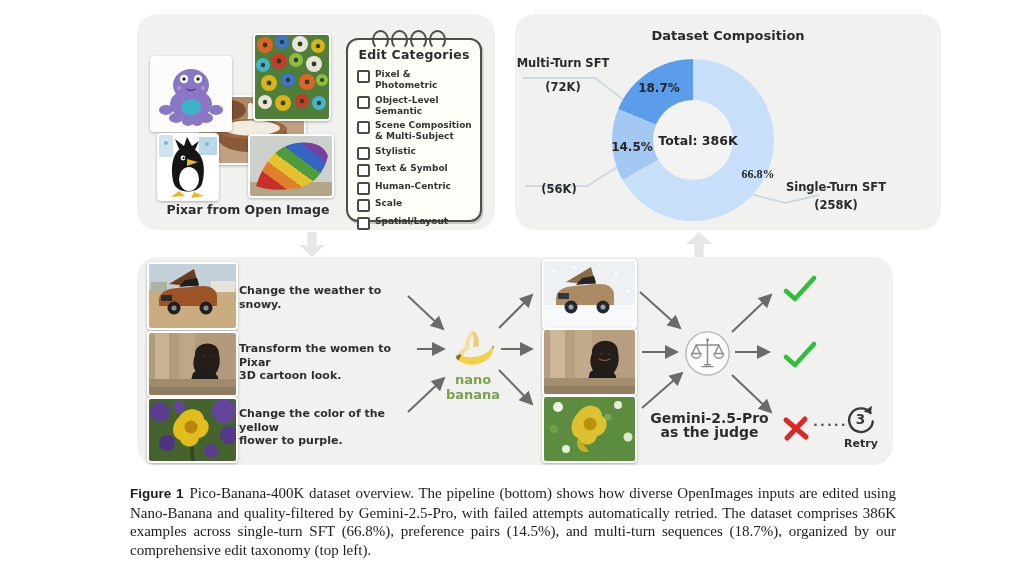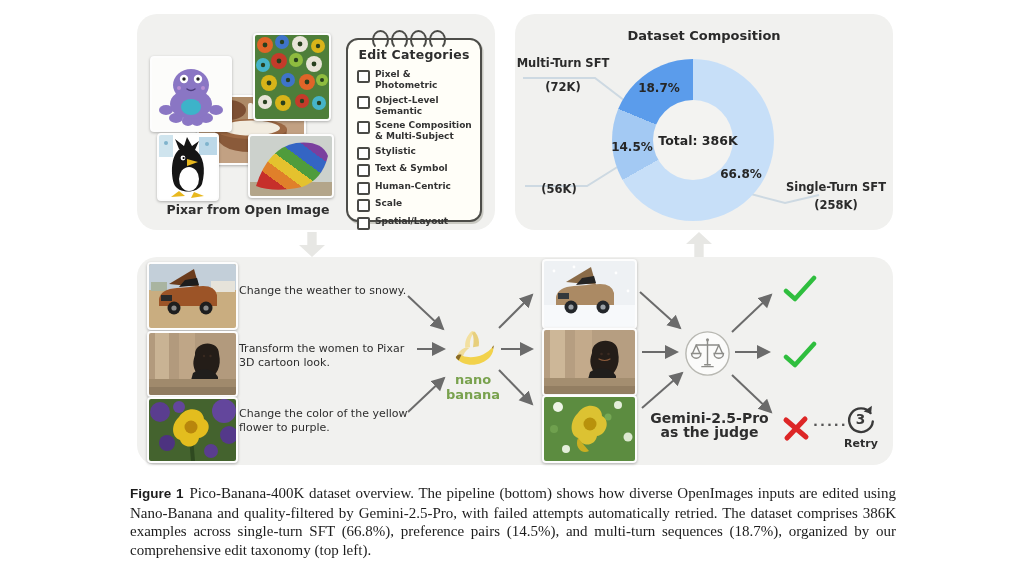--- a/index.html
+++ b/index.html
@@ -36,21 +36,21 @@
   .total{position:absolute;left:118px;top:119px;width:130px;text-align:center;
          font-size:12.5px;font-weight:700;color:#262626;}
   .slice-label{position:absolute;text-align:center;font-size:11.5px;font-weight:700;color:#2a2a2a;line-height:14px;}
   .leader{position:absolute;left:0;top:0;width:378px;height:216px;pointer-events:none;}
 
   
   .flow-arrow{position:absolute;width:26px;height:25px;background:#e7e7e4;
               clip-path:polygon(32% 0,68% 0,68% 52%,100% 52%,50% 100%,0 52%,32% 52%);}
 
   
-  .instr{position:absolute;width:180px;font-size:11px;font-weight:400;line-height:13.5px;
+  .instr{position:absolute;width:180px;font-size:11px;font-weight:700;line-height:13.5px;
          color:#2e2e2e;white-space:pre-line;}
   .nano-label{position:absolute;text-align:center;font-size:13px;font-weight:700;color:#79a24e;}
   .judge-label{position:absolute;text-align:center;font-size:14px;font-weight:700;line-height:13.5px;color:#2e2e2e;}
   .dots{position:absolute;font-size:13px;font-weight:700;color:#555;letter-spacing:2px;}
   .retry-label{position:absolute;text-align:center;font-size:11px;font-weight:700;color:#2e2e2e;}
   .arrows-svg{position:absolute;left:0;top:0;width:756px;height:208px;pointer-events:none;}
 
   
   .caption{position:absolute;left:130px;top:484px;width:766px;text-align:justify;
            font-family:"Liberation Serif", serif;font-size:15px;line-height:18.5px;color:#1c1c1c;}
@@ -219,35 +219,35 @@
             <span class="cl-label">Scale</span>
           </div>
         <div class="cl-item">
             <span class="cbox"></span>
             <span class="cl-label">Spatial/Layout</span>
           </div>
       </div>
     </div>
   </div>
 
-  <div class="panel" style="left:515px;top:14px;width:378px;height:216px;">
+  <div class="panel" style="left:515px;top:14px;width:378px;height:216px;padding-left:48px;">
     <div class="chart-title">Dataset Composition</div>
 
     <svg class="leader">
       <path d="M8 64 L80 64 L114 90" fill="none" stroke="#cdd9e2" stroke-width="2"></path>
       <path d="M10 172 L72 172 L104 152" fill="none" stroke="#cdd9e2" stroke-width="2"></path>
       <path d="M236 180 L270 189 L304 181" fill="none" stroke="#cdd9e2" stroke-width="2"></path>
     </svg>
 
     <div class="donut" style="background: conic-gradient(rgb(199, 223, 248) 0deg, rgb(199, 223, 248) 240.48deg, rgb(163, 201, 243) 240.48deg, rgb(163, 201, 243) 292.68deg, rgb(91, 156, 235) 292.68deg, rgb(91, 156, 235) 360deg);"></div>
     <div class="donut-hole"></div>
 
     <div class="pct" style="left:114px;top:67px;">18.7%</div>
     <div class="pct" style="left:87px;top:126px;text-align:center;">14.5%</div>
-    <div class="pct" style="left:196px;top:153px;">66.8%</div>
+    <div class="pct" style="left:213px;top:153px;font-family:Liberation Serif, serif;">66.8%</div>
     <div class="total">Total: 386K</div>
 
     <div class="slice-label" style="left:0px;top:42px;width:96px;">Multi-Turn SFT</div>
     <div class="slice-label" style="left:0px;top:66px;width:96px;">(72K)</div>
     <div class="slice-label" style="left:0px;top:168px;width:88px;">(56K)</div>
     <div class="slice-label" style="left:266px;top:166px;width:110px;">Single-Turn SFT</div>
     <div class="slice-label" style="left:266px;top:184px;width:110px;">(258K)</div>
   </div>
 
   <div class="flow-arrow" style="left:299px;top:232px;"></div>

